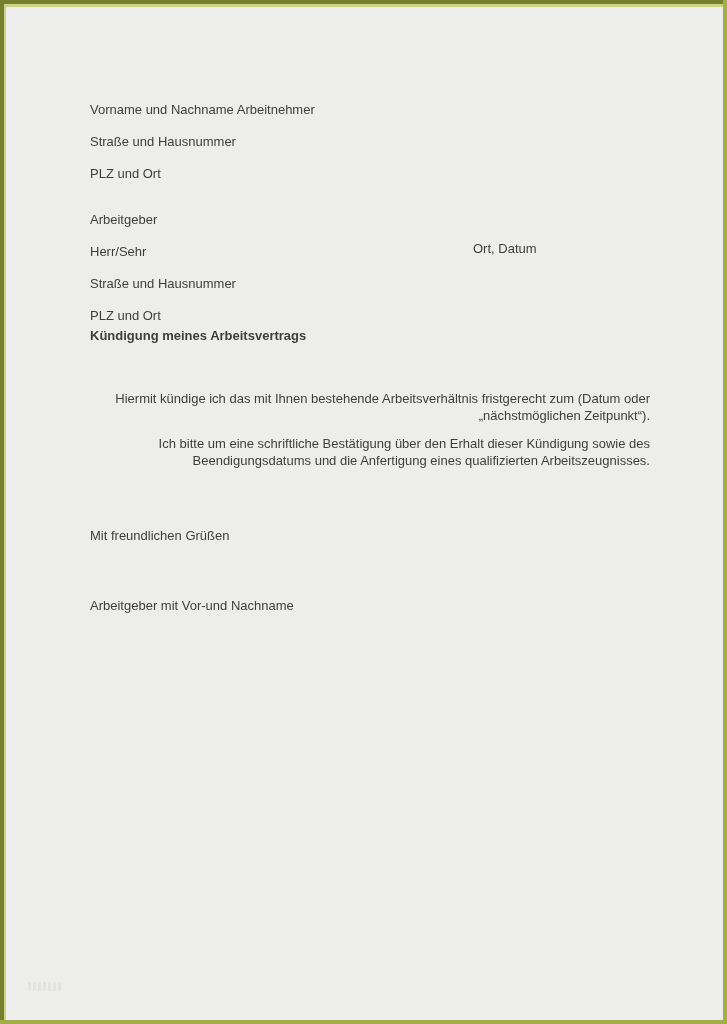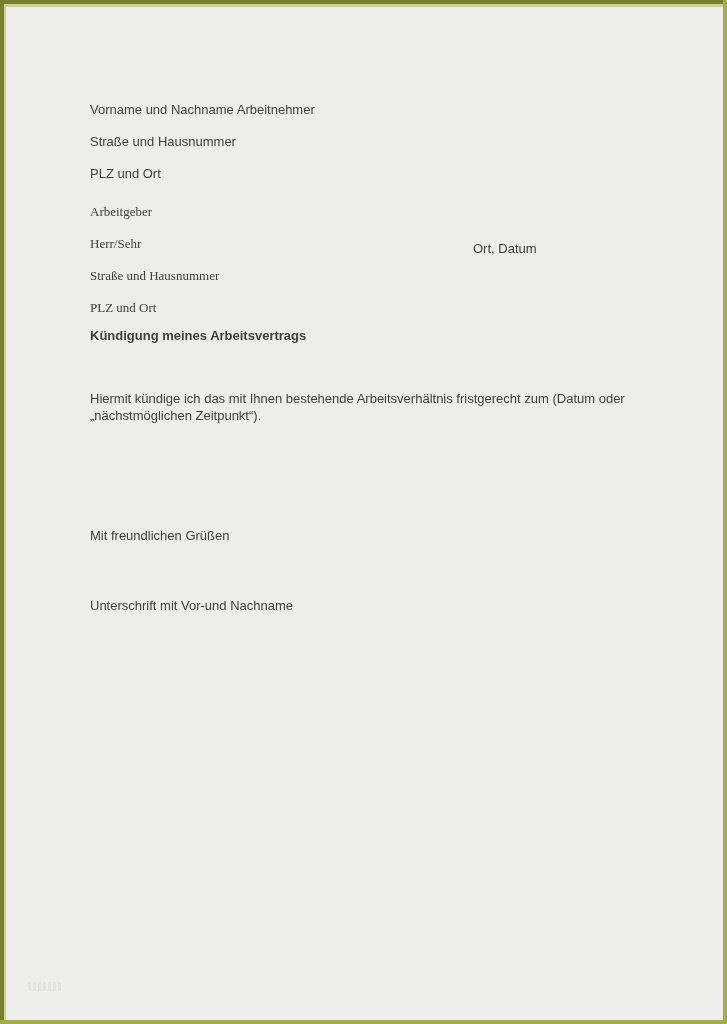--- a/index.html
+++ b/index.html
@@ -21,21 +21,21 @@
   
   .edge{position:absolute;}
   .edge-top{left:0;top:0;width:727px;height:4px;background:var(--frame-dark);}
   .edge-top-hl{left:0;top:4px;width:727px;height:3px;background:var(--frame-light);}
   .edge-left{left:0;top:0;width:4px;height:1024px;background:var(--frame-dark);}
   .edge-left-hl{left:4px;top:7px;width:2px;height:1013px;background:var(--frame-light);}
   .edge-right{right:0;top:0;width:4px;height:1024px;background:var(--frame-soft);}
   .edge-bottom{left:0;bottom:0;width:727px;height:4px;background:var(--frame-soft);}
 
   .block{position:absolute;font-size:13px;line-height:16px;white-space:pre-line;}
-  .para{line-height:17px;width:560px;}
+  .para{line-height:17px;width:560px;text-align:right;}
   .subject{font-weight:bold;}
   .faint-mark{
     position:absolute;left:28px;top:982px;width:34px;height:9px;
     background:repeating-linear-gradient(90deg,#e1e1df 0 3px,var(--page-bg) 3px 5px);
     opacity:.8;border-radius:1px;
   }
 </style>
 </head>
 <body>
 
@@ -47,36 +47,38 @@
   <div class="edge edge-left-hl"></div>
   <div class="edge edge-right"></div>
   <div class="edge edge-bottom"></div>
 
   <div class="block" style="left:90px;top:86px;">
     <div>Vorname und Nachname Arbeitnehmer</div>
     <div>Straße und Hausnummer</div>
     <div>PLZ und Ort</div>
   </div>
 
-  <div class="block" style="left:90px;top:188px;font-family:Liberation Serif, serif;">
+  <div class="block" style="left:90px;top:196px;">
     <div>Arbeitgeber</div>
     <div>Herr/Sehr</div>
     <div>Straße und Hausnummer</div>
     <div>PLZ und Ort</div>
   </div>
 
   <div class="block" style="left:473px;top:241px;">Ort, Datum</div>
 
   <div class="block subject" style="left:90px;top:328px;">Kündigung meines Arbeitsvertrags</div>
 
 
   <div class="block para" style="left:90px;top:390px;">Hiermit kündige ich das mit Ihnen bestehende Arbeitsverhältnis fristgerecht zum (Datum oder
 „nächstmöglichen Zeitpunkt“).</div>
 
+  <div class="block para" style="left:90px;top:435px;">Ich bitte um eine schriftliche Bestätigung über den Erhalt dieser Kündigung sowie des
+Beendigungsdatums und die Anfertigung eines qualifizierten Arbeitszeugnisses.</div>
 
 
   <div class="block" style="left:90px;top:528px;">Mit freundlichen Grüßen</div>
 
-  <div class="block" style="left:90px;top:598px;">Unterschrift mit Vor-und Nachname</div>
+  <div class="block" style="left:90px;top:598px;">Arbeitgeber mit Vor-und Nachname</div>
 
   <div class="faint-mark"></div>
 
 </div>
 
 </body></html>

